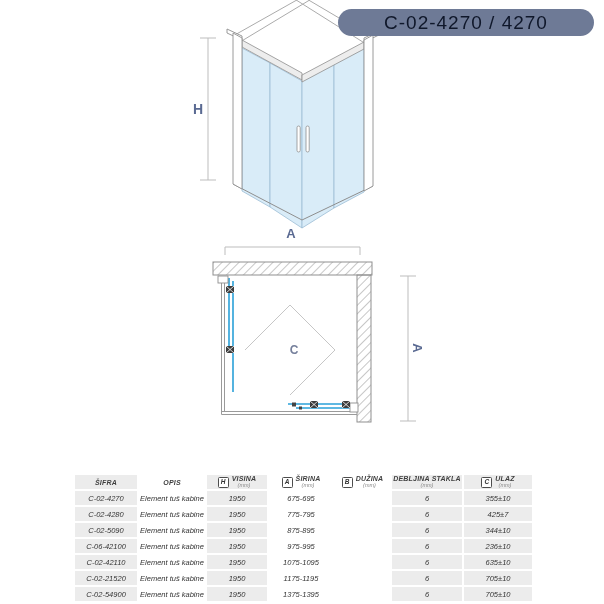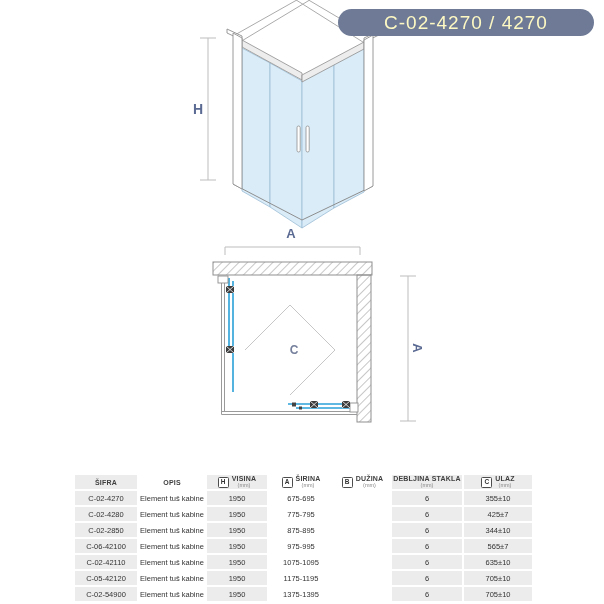--- a/index.html
+++ b/index.html
@@ -1,26 +1,26 @@
 <!DOCTYPE html>
 <html><head>
 <meta charset="utf-8">
 <style>
   html,body{margin:0;padding:0;background:#fff;}
   .stage{position:relative;width:604px;height:604px;overflow:hidden;background:#fff;
          font-family:"Liberation Sans",sans-serif;}
   .stage svg{position:absolute;left:0;top:0;}
   .badge{position:absolute;left:338px;top:9px;width:256px;height:27px;background:#6e7a96;
-         border-radius:13.5px;color:#fef9c3;font-size:19px;letter-spacing:1px;
+         border-radius:13.5px;color:#0f172a;font-size:19px;letter-spacing:1px;
          display:flex;align-items:center;justify-content:center;}
   .spec-table{position:absolute;left:75px;top:475px;display:grid;
          grid-template-columns:62px 66px 60px 64px 55px 70px 68px;
          grid-auto-rows:14px;gap:2px;}
   .cell{display:flex;align-items:center;justify-content:center;font-size:7.5px;color:#333;
-         white-space:nowrap;overflow:visible;}
+         white-space:nowrap;overflow:visible;font-style:italic;}
   .cg{background:#ececec}
   .cw{background:#ffffff}
   .headtext{display:flex;flex-direction:column;align-items:center;}
   .hlabel{font-size:7px;font-weight:bold;color:#3f3f3f;line-height:1;letter-spacing:.2px;text-align:center;}
   .hunit{font-size:5.5px;color:#8a8a8a;line-height:1;margin-top:1px;text-align:center;}
   .letterbox{width:9px;height:9px;border:1px solid #4d4d4d;border-radius:1.5px;background:#fff;
          font-size:6.5px;font-weight:bold;color:#333;display:flex;align-items:center;
          justify-content:center;margin-right:3px;flex:none;line-height:1;}
   text{font-family:"Liberation Sans",sans-serif;}
 </style>
@@ -205,42 +205,42 @@
       <div class="cell val cw"></div>
       <div class="cell val cg">6</div>
       <div class="cell val cg">355±10</div>
       <div class="cell val cg">C-02-4280</div>
       <div class="cell val cw">Element tuš kabine</div>
       <div class="cell val cg">1950</div>
       <div class="cell val cw">775-795</div>
       <div class="cell val cw"></div>
       <div class="cell val cg">6</div>
       <div class="cell val cg">425±7</div>
-      <div class="cell val cg">C-02-2850</div>
+      <div class="cell val cg">C-02-5090</div>
       <div class="cell val cw">Element tuš kabine</div>
       <div class="cell val cg">1950</div>
       <div class="cell val cw">875-895</div>
       <div class="cell val cw"></div>
       <div class="cell val cg">6</div>
       <div class="cell val cg">344±10</div>
       <div class="cell val cg">C-06-42100</div>
       <div class="cell val cw">Element tuš kabine</div>
       <div class="cell val cg">1950</div>
       <div class="cell val cw">975-995</div>
       <div class="cell val cw"></div>
       <div class="cell val cg">6</div>
-      <div class="cell val cg">565±7</div>
+      <div class="cell val cg">236±10</div>
       <div class="cell val cg">C-02-42110</div>
       <div class="cell val cw">Element tuš kabine</div>
       <div class="cell val cg">1950</div>
       <div class="cell val cw">1075-1095</div>
       <div class="cell val cw"></div>
       <div class="cell val cg">6</div>
       <div class="cell val cg">635±10</div>
-      <div class="cell val cg">C-05-42120</div>
+      <div class="cell val cg">C-02-21520</div>
       <div class="cell val cw">Element tuš kabine</div>
       <div class="cell val cg">1950</div>
       <div class="cell val cw">1175-1195</div>
       <div class="cell val cw"></div>
       <div class="cell val cg">6</div>
       <div class="cell val cg">705±10</div>
       <div class="cell val cg">C-02-54900</div>
       <div class="cell val cw">Element tuš kabine</div>
       <div class="cell val cg">1950</div>
       <div class="cell val cw">1375-1395</div>

